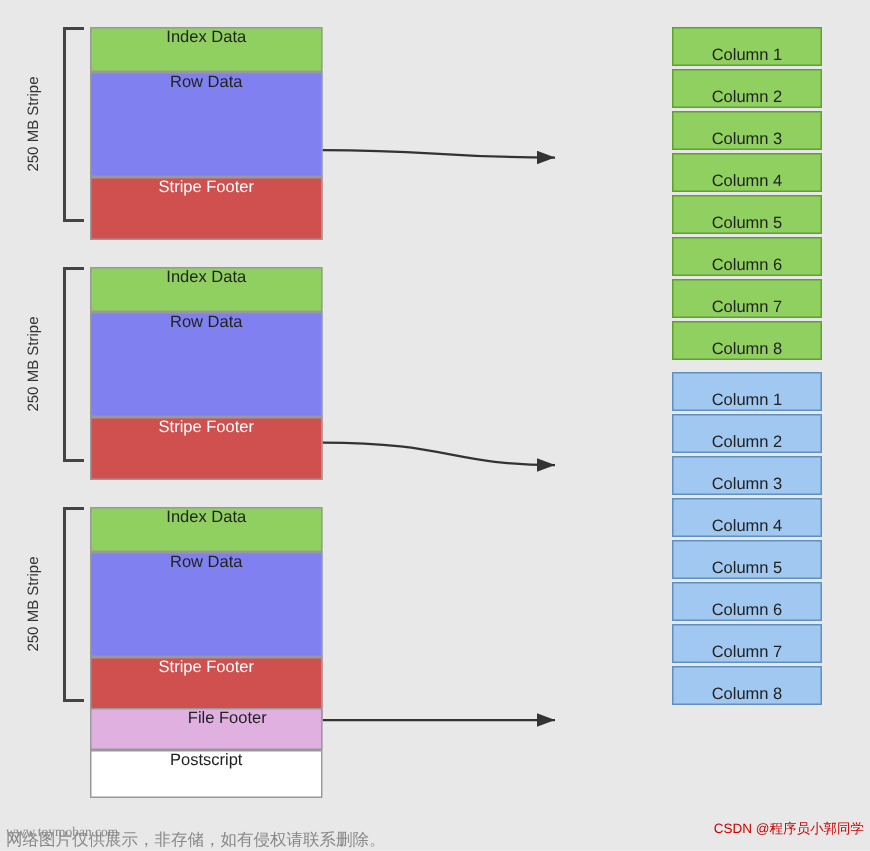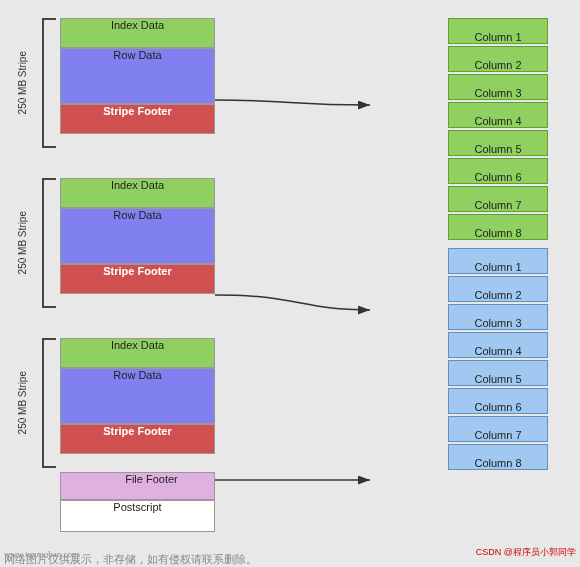--- a/index.html
+++ b/index.html
@@ -54,27 +54,26 @@
       font-size: 11px;
       font-weight: normal;
       color: #222;
     }
     .block-index {
       background: #90d060;
       height: 30px;
     }
     .block-row {
       background: #8080f0;
-      height: 56px;
+      height: 70px;
     }
     .block-footer {
       background: #d05050;
-      height: 30px;
+      height: 42px;
       color: #fff;
-      font-weight: bold;
     }
     .block-file-footer {
       background: #e0b0e0;
       height: 28px;
       padding-left: 28px;
     }
     .block-postscript {
       background: #ffffff;
       height: 32px;
     }

